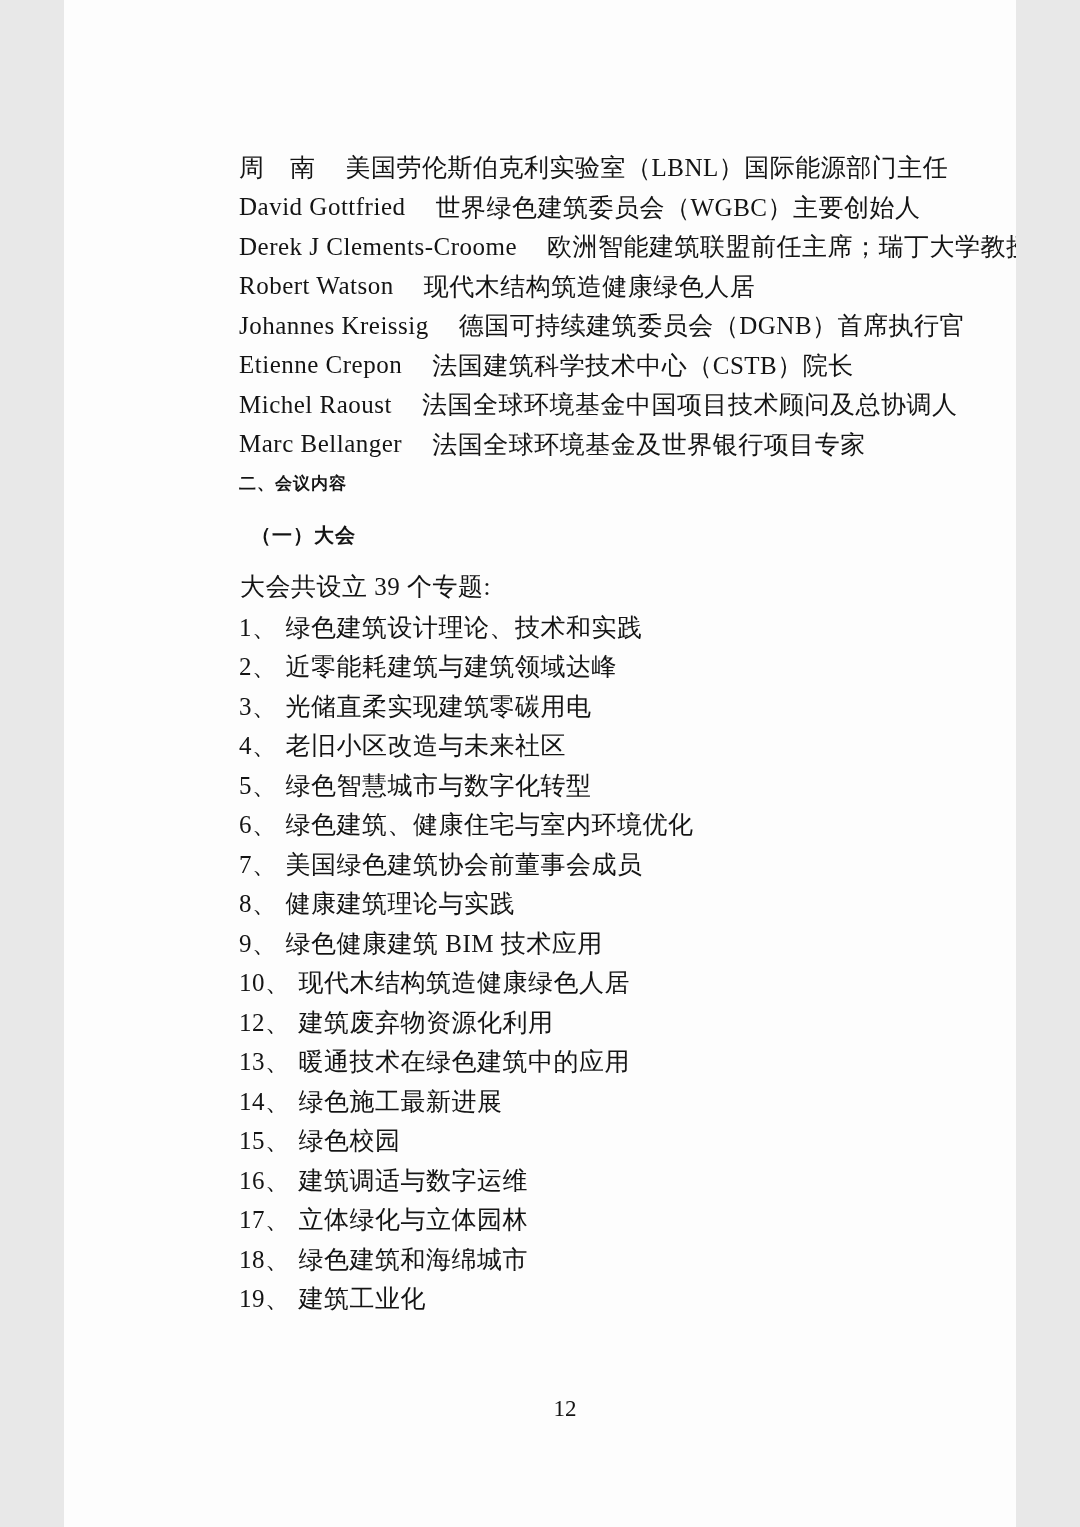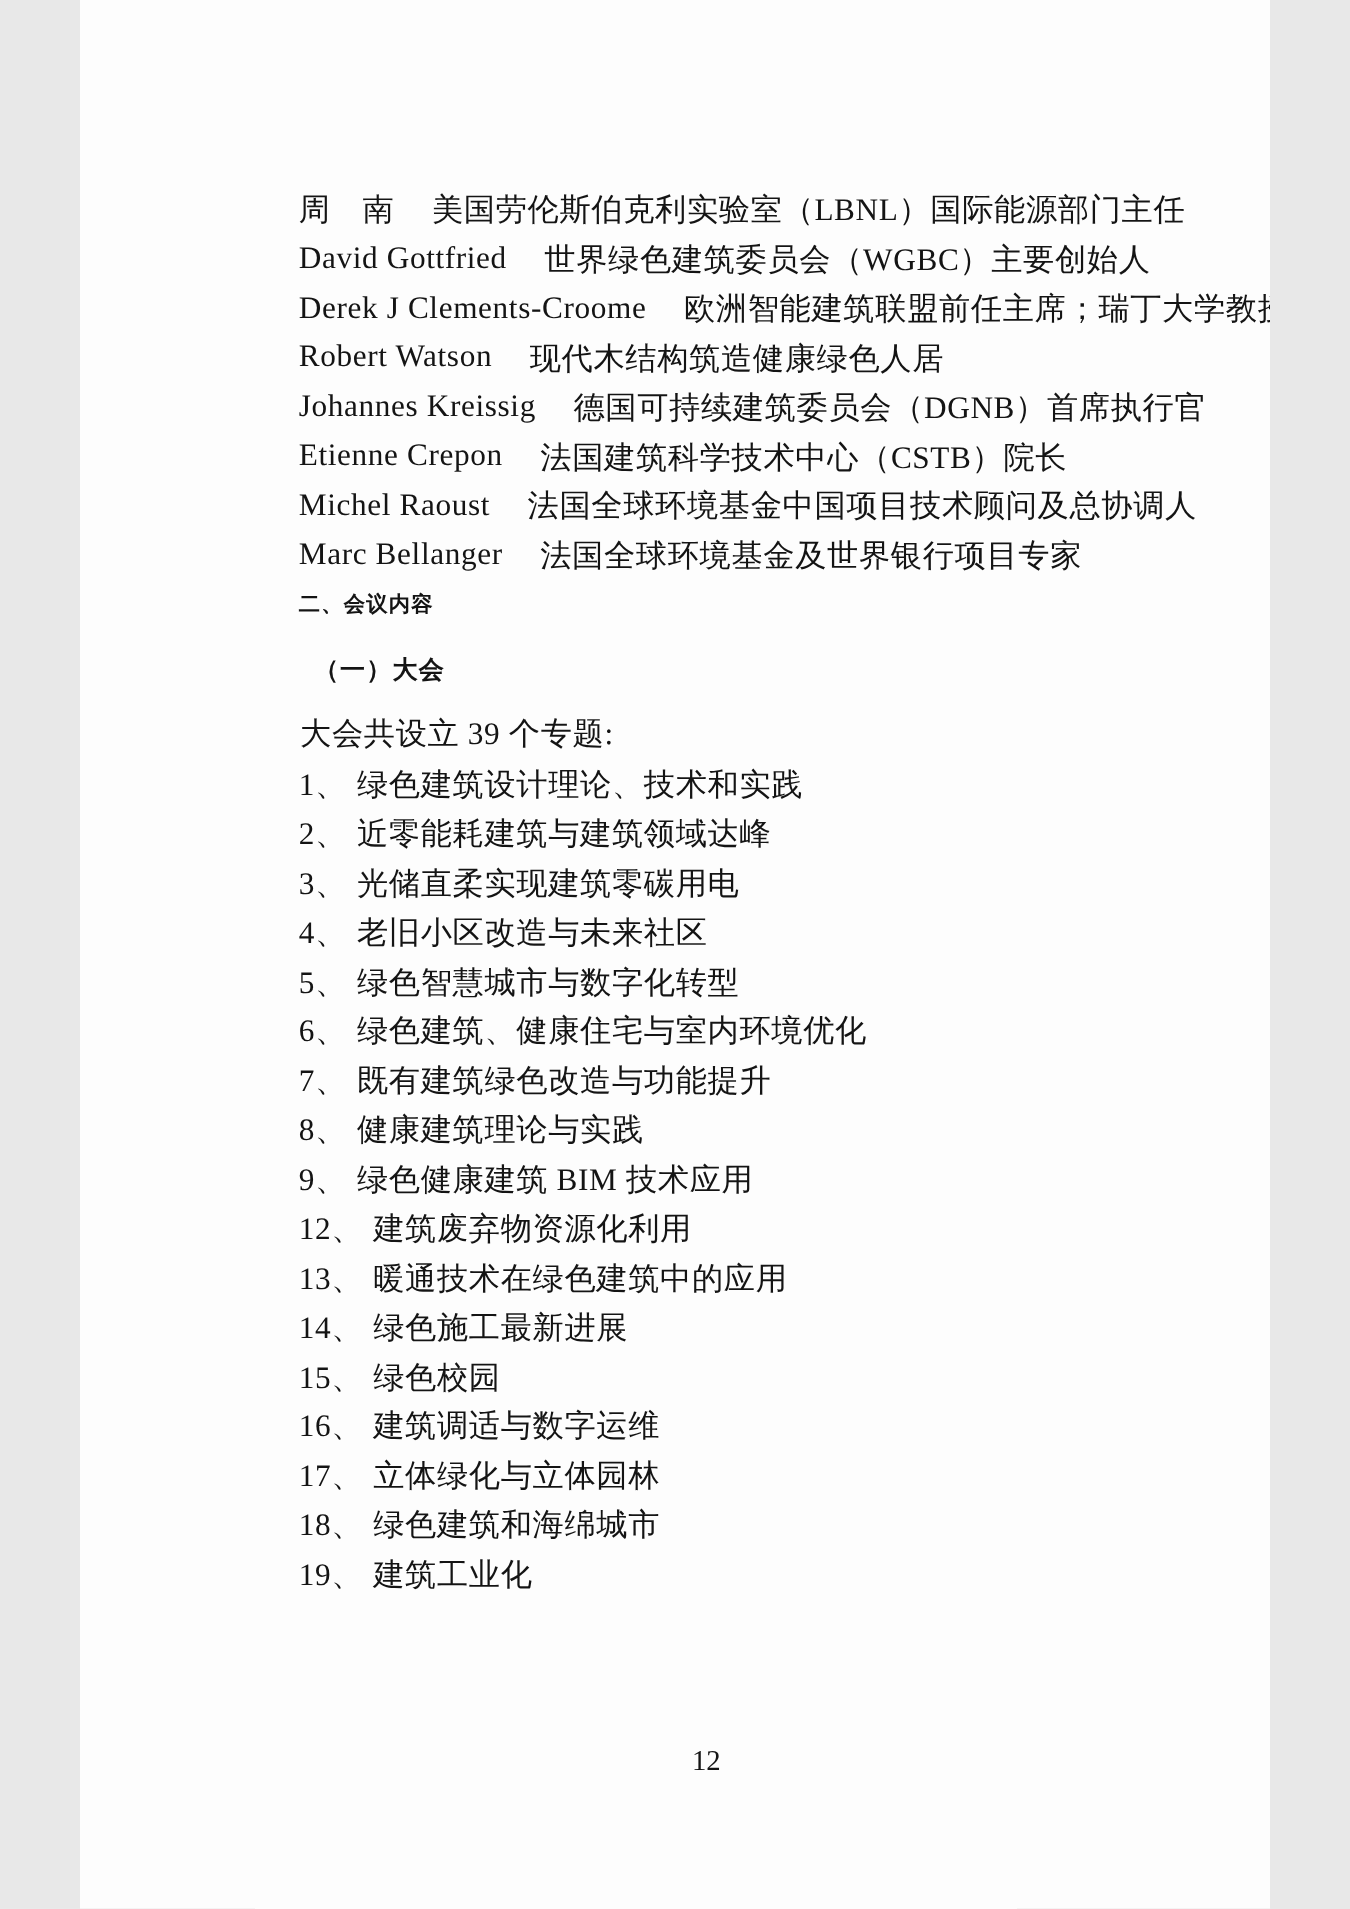--- a/index.html
+++ b/index.html
@@ -147,33 +147,37 @@
     <span class="tp-text">绿色智慧城市与数字化转型</span>
   </div>
 
   <div class="line topic">
     <span class="tp-num">6、</span>
     <span class="tp-text">绿色建筑、健康住宅与室内环境优化</span>
   </div>
 
   <div class="line topic">
     <span class="tp-num">7、</span>
-    <span class="tp-text">既有建筑绿色改造与功能提升</span>
+    <span class="tp-text">美国绿色建筑协会前董事会成员</span>
   </div>
 
   <div class="line topic">
     <span class="tp-num">8、</span>
     <span class="tp-text">健康建筑理论与实践</span>
   </div>
 
   <div class="line topic">
     <span class="tp-num">9、</span>
     <span class="tp-text">绿色健康建筑 BIM 技术应用</span>
   </div>
 
+  <div class="line topic">
+    <span class="tp-num">10、</span>
+    <span class="tp-text">现代木结构筑造健康绿色人居</span>
+  </div>
 
 
   <div class="line topic">
     <span class="tp-num">12、</span>
     <span class="tp-text">建筑废弃物资源化利用</span>
   </div>
 
   <div class="line topic">
     <span class="tp-num">13、</span>
     <span class="tp-text">暖通技术在绿色建筑中的应用</span>

